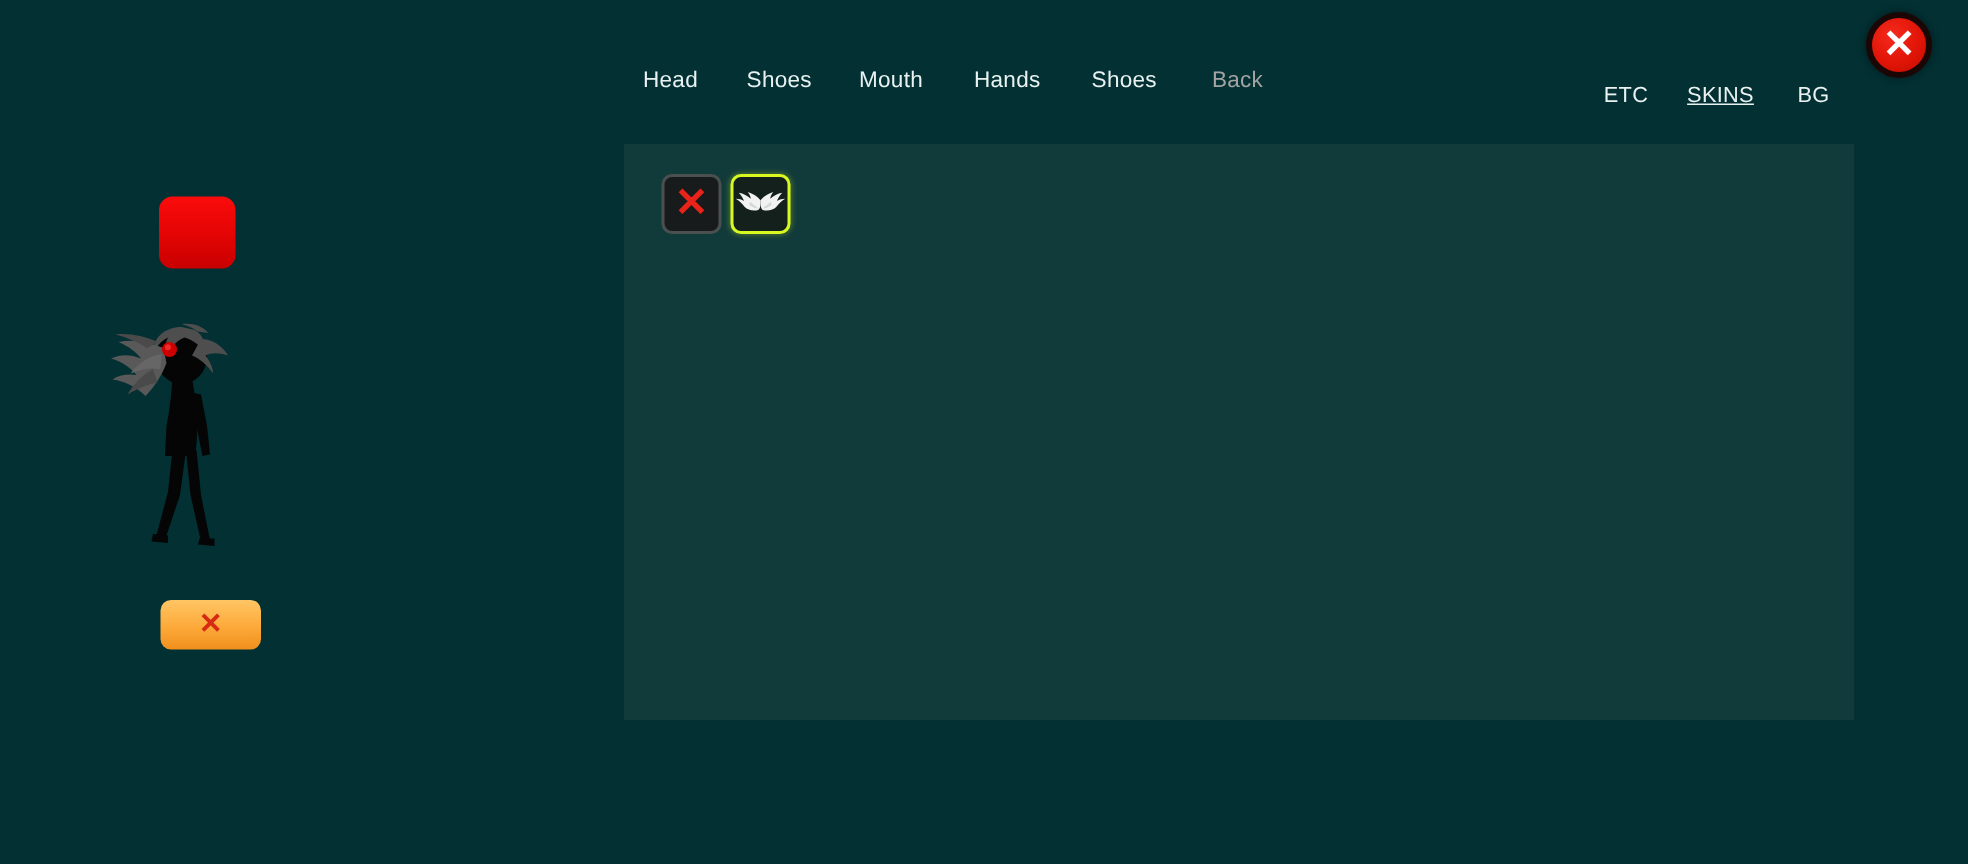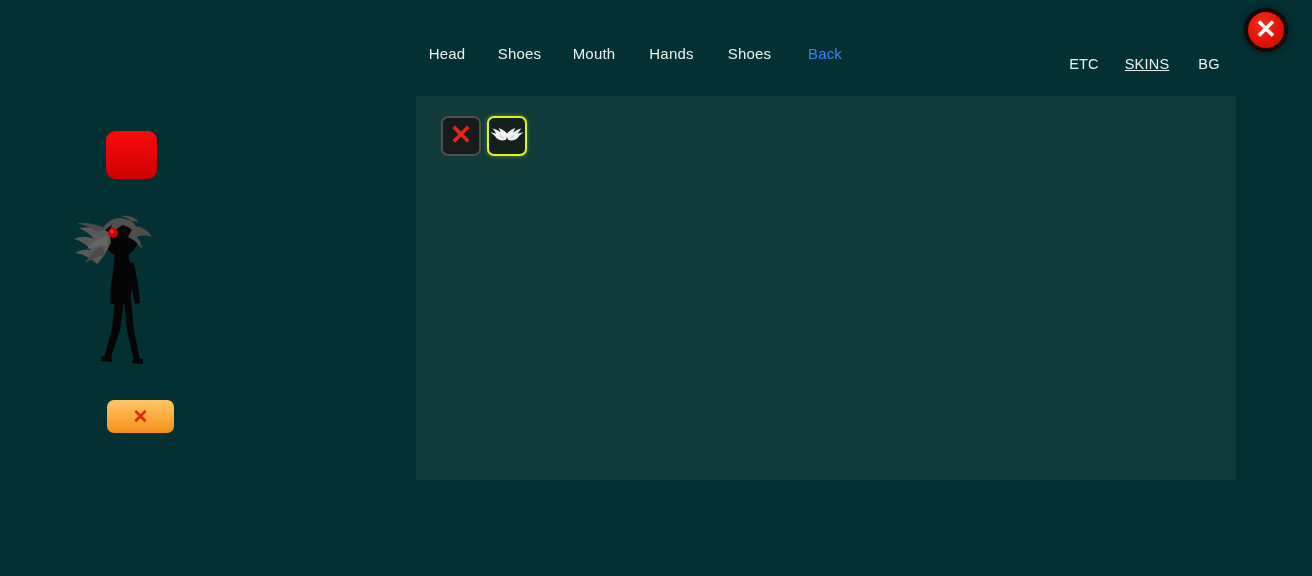--- a/index.html
+++ b/index.html
@@ -33,21 +33,21 @@
     cursor: pointer;
     user-select: none;
     white-space: nowrap;
   }
   .nav-item.w-head   { width: 62px; }
   .nav-item.w-eyes   { width: 59px; }
   .nav-item.w-mouth  { width: 66px; }
   .nav-item.w-hands  { width: 65px; }
   .nav-item.w-shoes  { width: 67px; }
   .nav-item.w-back   { width: 60px; }
-  .nav-item.active { color: #3b82f6; }
+  .nav-item.active { color: #a3a3a3; }
 
   .nav-right {
     position: absolute;
     left: 1055px;
     top: 54px;
     display: flex;
     align-items: center;
   }
   .nav-right .nav-item { font-size: 14.5px; }
   .nav-right .w-etc   { width: 58px; }

